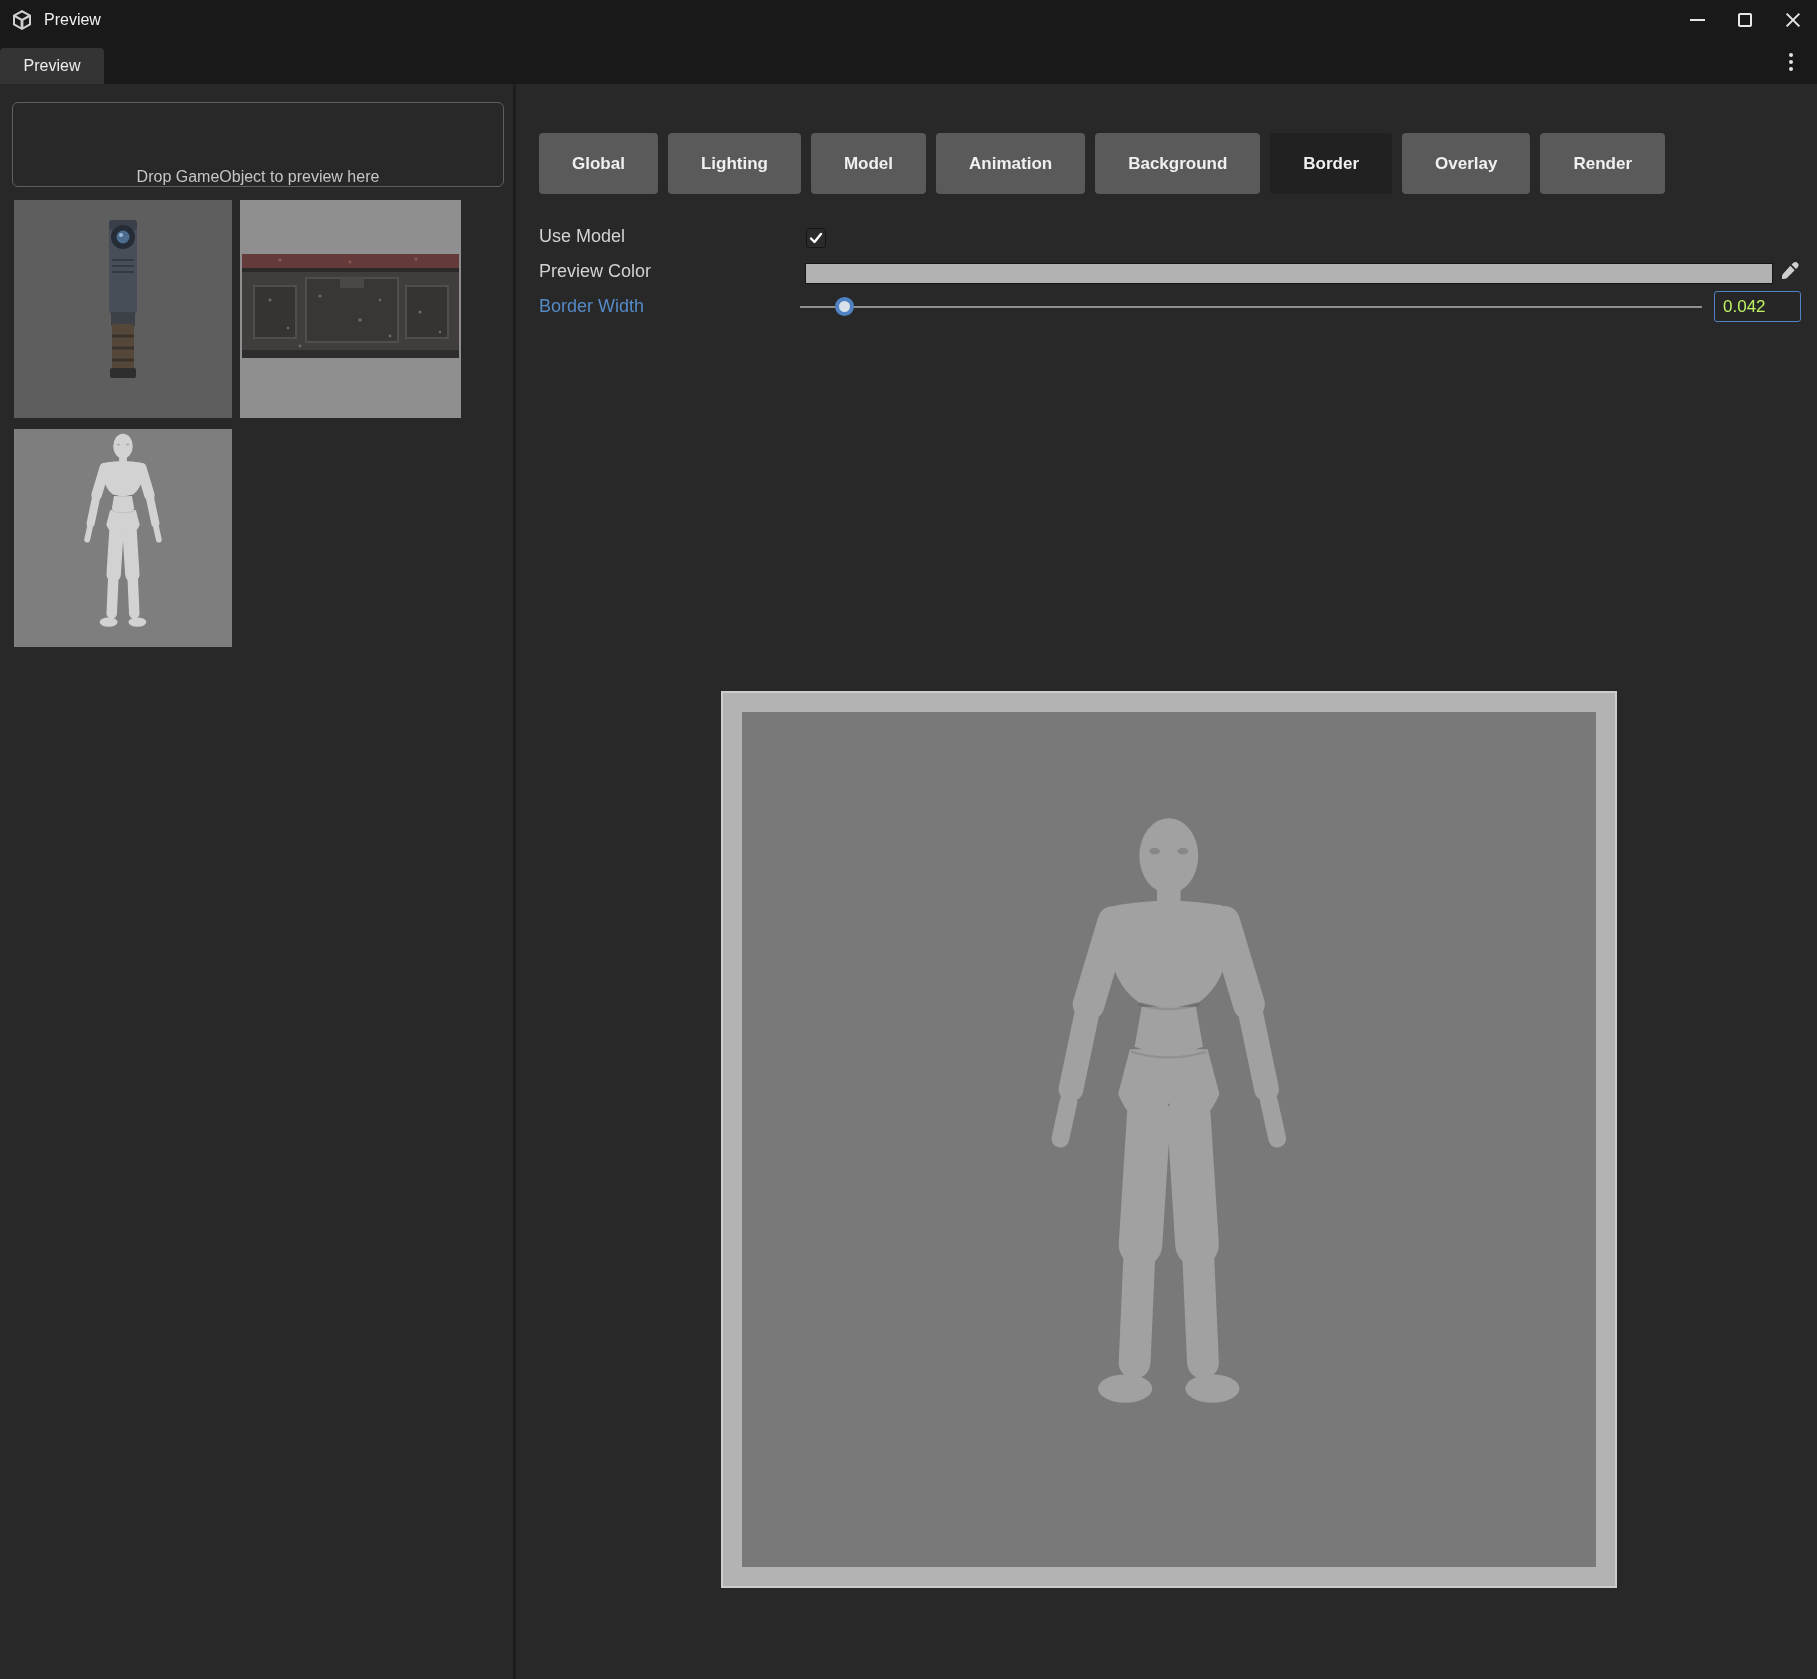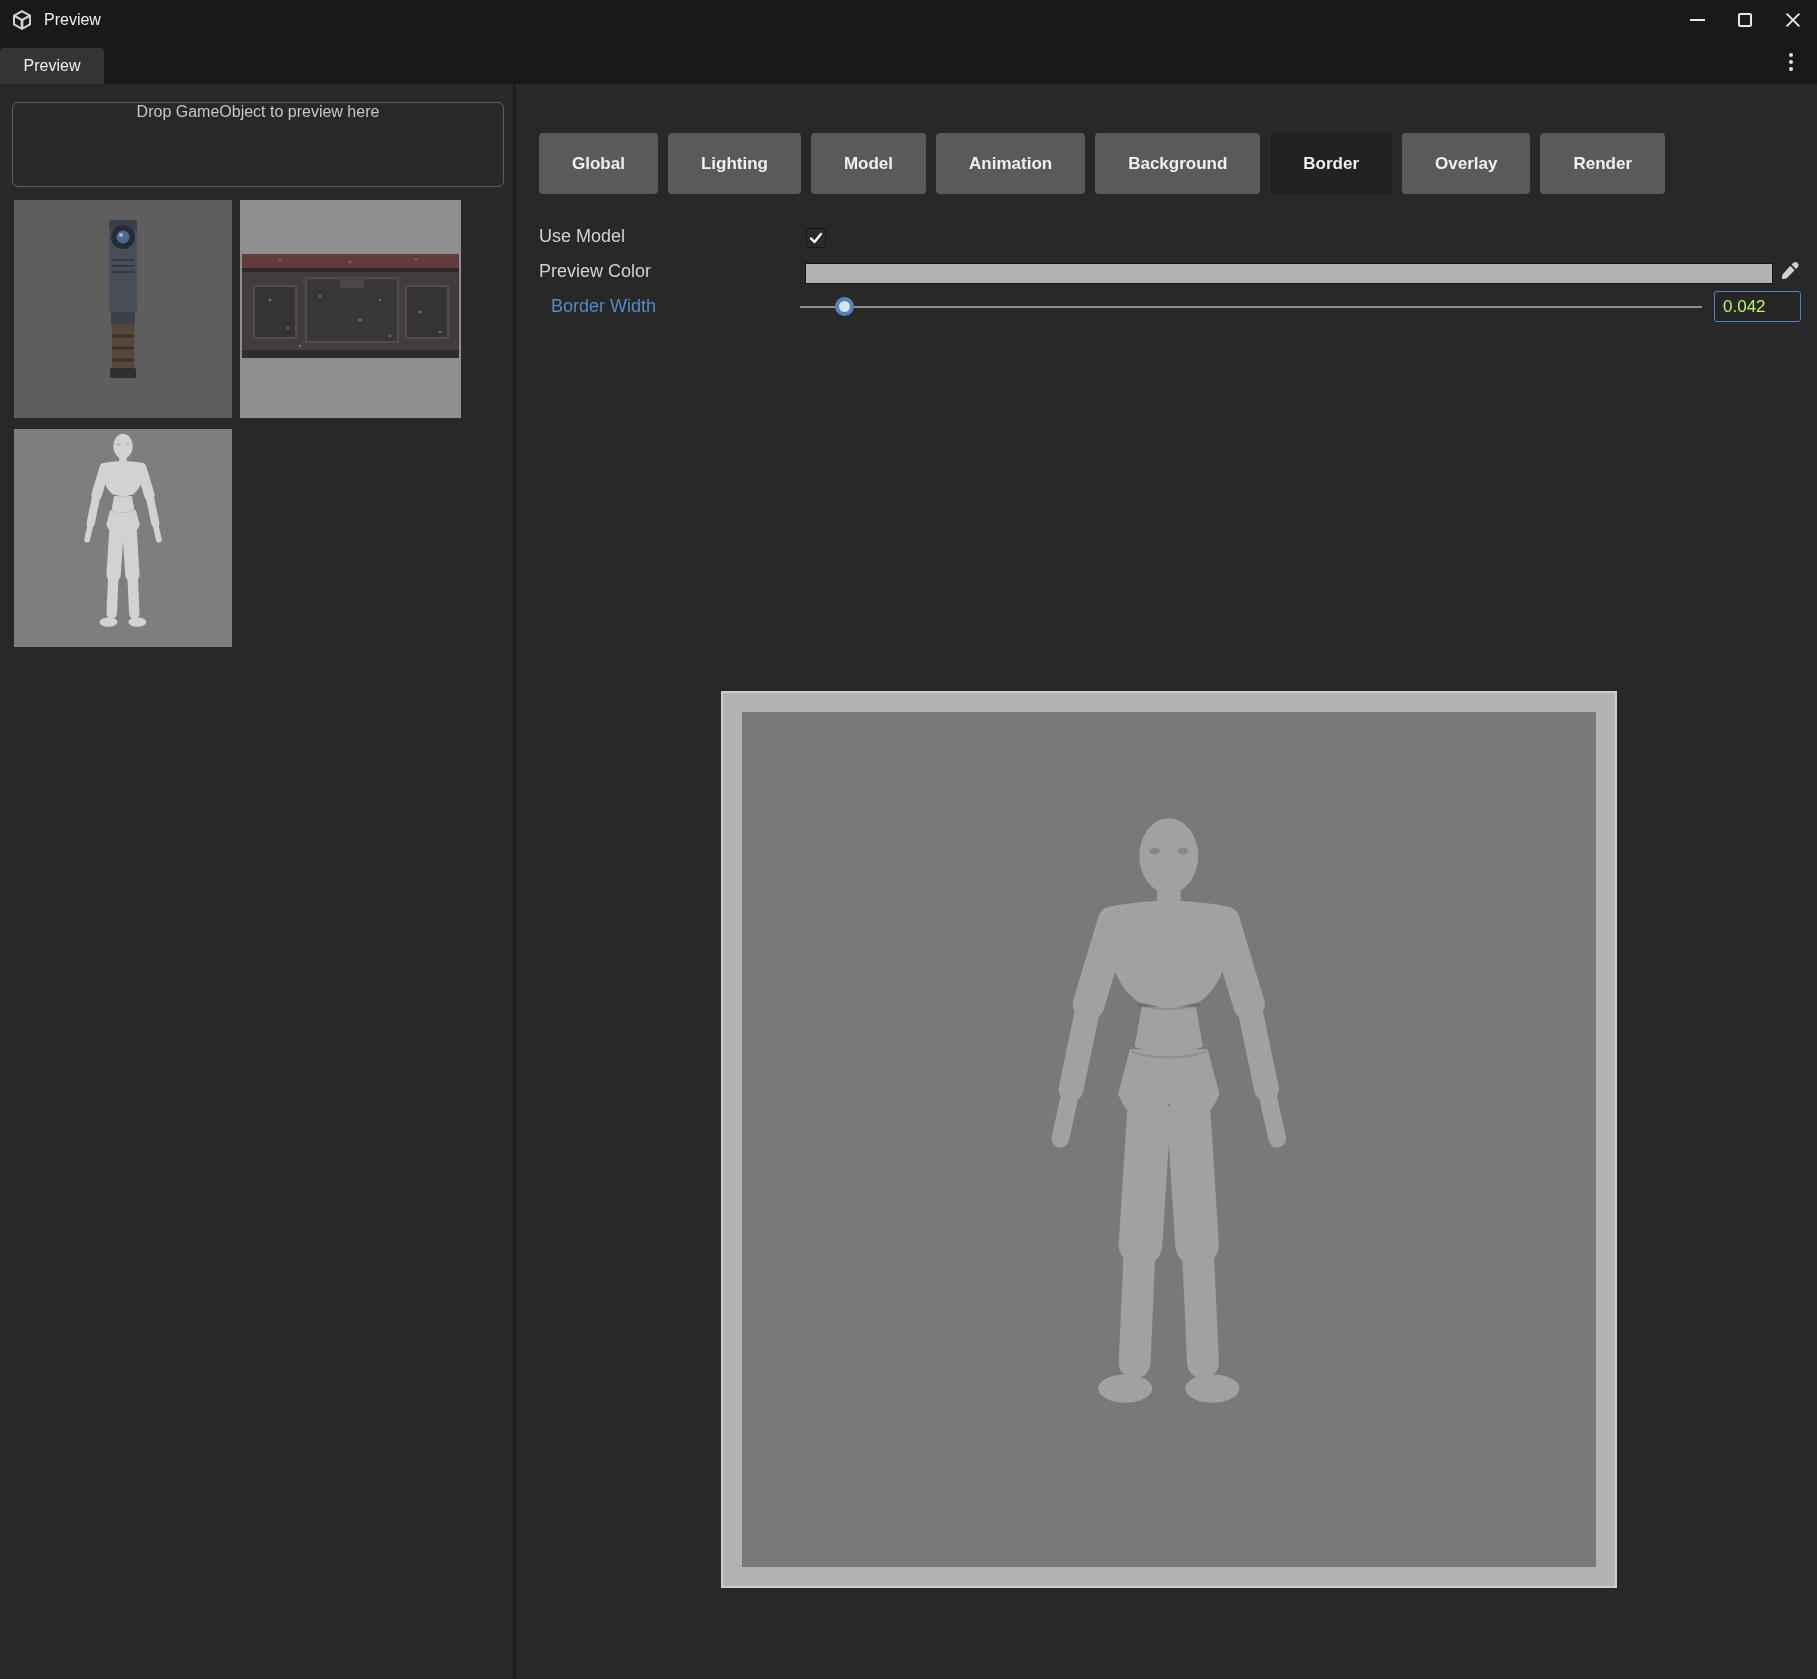--- a/index.html
+++ b/index.html
@@ -22,36 +22,36 @@
   .close-glyph::after  { transform:rotate(-45deg); }
 
   
   .tabstrip { position:absolute; top:40px; left:0; right:0; height:44px; background:#191919; }
   .tab { position:absolute; left:0; bottom:0; height:36px; min-width:104px; background:#343434; color:#ededed; font-size:16px; display:flex; align-items:center; justify-content:center; padding:0 20px; border-radius:4px 4px 0 0; cursor:pointer; }
   .kebab { position:absolute; right:12px; top:8px; width:28px; height:28px; display:flex; flex-direction:column; align-items:center; justify-content:center; gap:3px; cursor:pointer; }
   .kebab i { width:4px; height:4px; border-radius:50%; background:#e2e2e2; }
 
   
   .left-panel { position:absolute; top:84px; left:0; width:516px; bottom:0; background:#282828; border-right:3px solid #1d1d1d; }
-  .drop-zone { position:absolute; left:12px; top:18px; width:492px; height:85px; border:1px solid #5f5f5f; border-radius:6px; display:flex; align-items:flex-start; justify-content:center; font-size:16px; color:#c6c6c6; cursor:pointer; }
+  .drop-zone { position:absolute; left:12px; top:18px; width:492px; height:85px; border:1px solid #5f5f5f; border-radius:6px; display:flex; align-items:flex-end; justify-content:center; font-size:16px; color:#c6c6c6; cursor:pointer; }
   .thumb { position:absolute; overflow:hidden; cursor:pointer; }
   .thumb > svg { width:100%; height:100%; display:block; }
   .t1 { left:14px; top:116px; width:218px; height:218px; background:#5e5e5e; }
   .t2 { left:240px; top:116px; width:221px; height:218px; background:#8f8f8f; }
   .t3 { left:14px; top:345px; width:218px; height:218px; background:#7e7e7e; display:flex; align-items:center; justify-content:center; }
   .mannequin-small { height:196px; color:#d2d2d2; }
 
   
   .toolbar { position:absolute; left:539px; top:104px; display:flex; gap:10px; }
   .tb-btn { height:61px; padding:0 33px; background:#5a5a5a; border:none; border-radius:4px; color:#f0f0f0; font-weight:700; font-size:17px; font-family:inherit; cursor:pointer; white-space:nowrap;margin-top:29px; }
   .tb-btn.active { background:#212121; }
 
   
   .lbl { position:absolute; left:539px; font-size:18px; color:#d2d2d2; }
-  .lbl-blue { color:#548ac6;margin-left:12px; }
+  .lbl-blue { color:#548ac6; }
   .checkbox { position:absolute; left:806px; top:228px; width:20px; height:20px; background:#2a2a2a; border:1px solid #161616; border-radius:3px; display:flex; align-items:center; justify-content:center; cursor:pointer; }
   .checkbox svg { display:none; width:14px; height:14px; }
   .checkbox.checked svg { display:block; }
   .color-swatch { position:absolute; left:806px; top:264px; width:966px; height:19px; background:#b2b2b2; box-shadow:0 0 0 1px #151515; cursor:pointer; }
   .eyedropper { position:absolute; left:1778px; top:260px; width:23px; height:23px; cursor:pointer; background:transparent; border:none; }
   .eyedropper svg { width:100%; height:100%; }
   .slider { position:absolute; left:800px; top:296px; width:902px; height:22px; cursor:pointer; }
   .slider .track { position:absolute; left:0; right:0; top:10px; height:2px; background:#8f8f8f; }
   .slider .handle { position:absolute; top:1px; left:5%; width:19px; height:19px; margin-left:-10px; border-radius:50%; background:#d9e1ea; border:4px solid #4f83c2; cursor:grab; }
   .num-field { position:absolute; left:1714px; top:291px; width:87px; height:31px; background:#262626; border:1px solid #4f83c2; border-radius:3px; color:#bef264; font-size:17px; font-family:inherit; padding:0 8px; }

